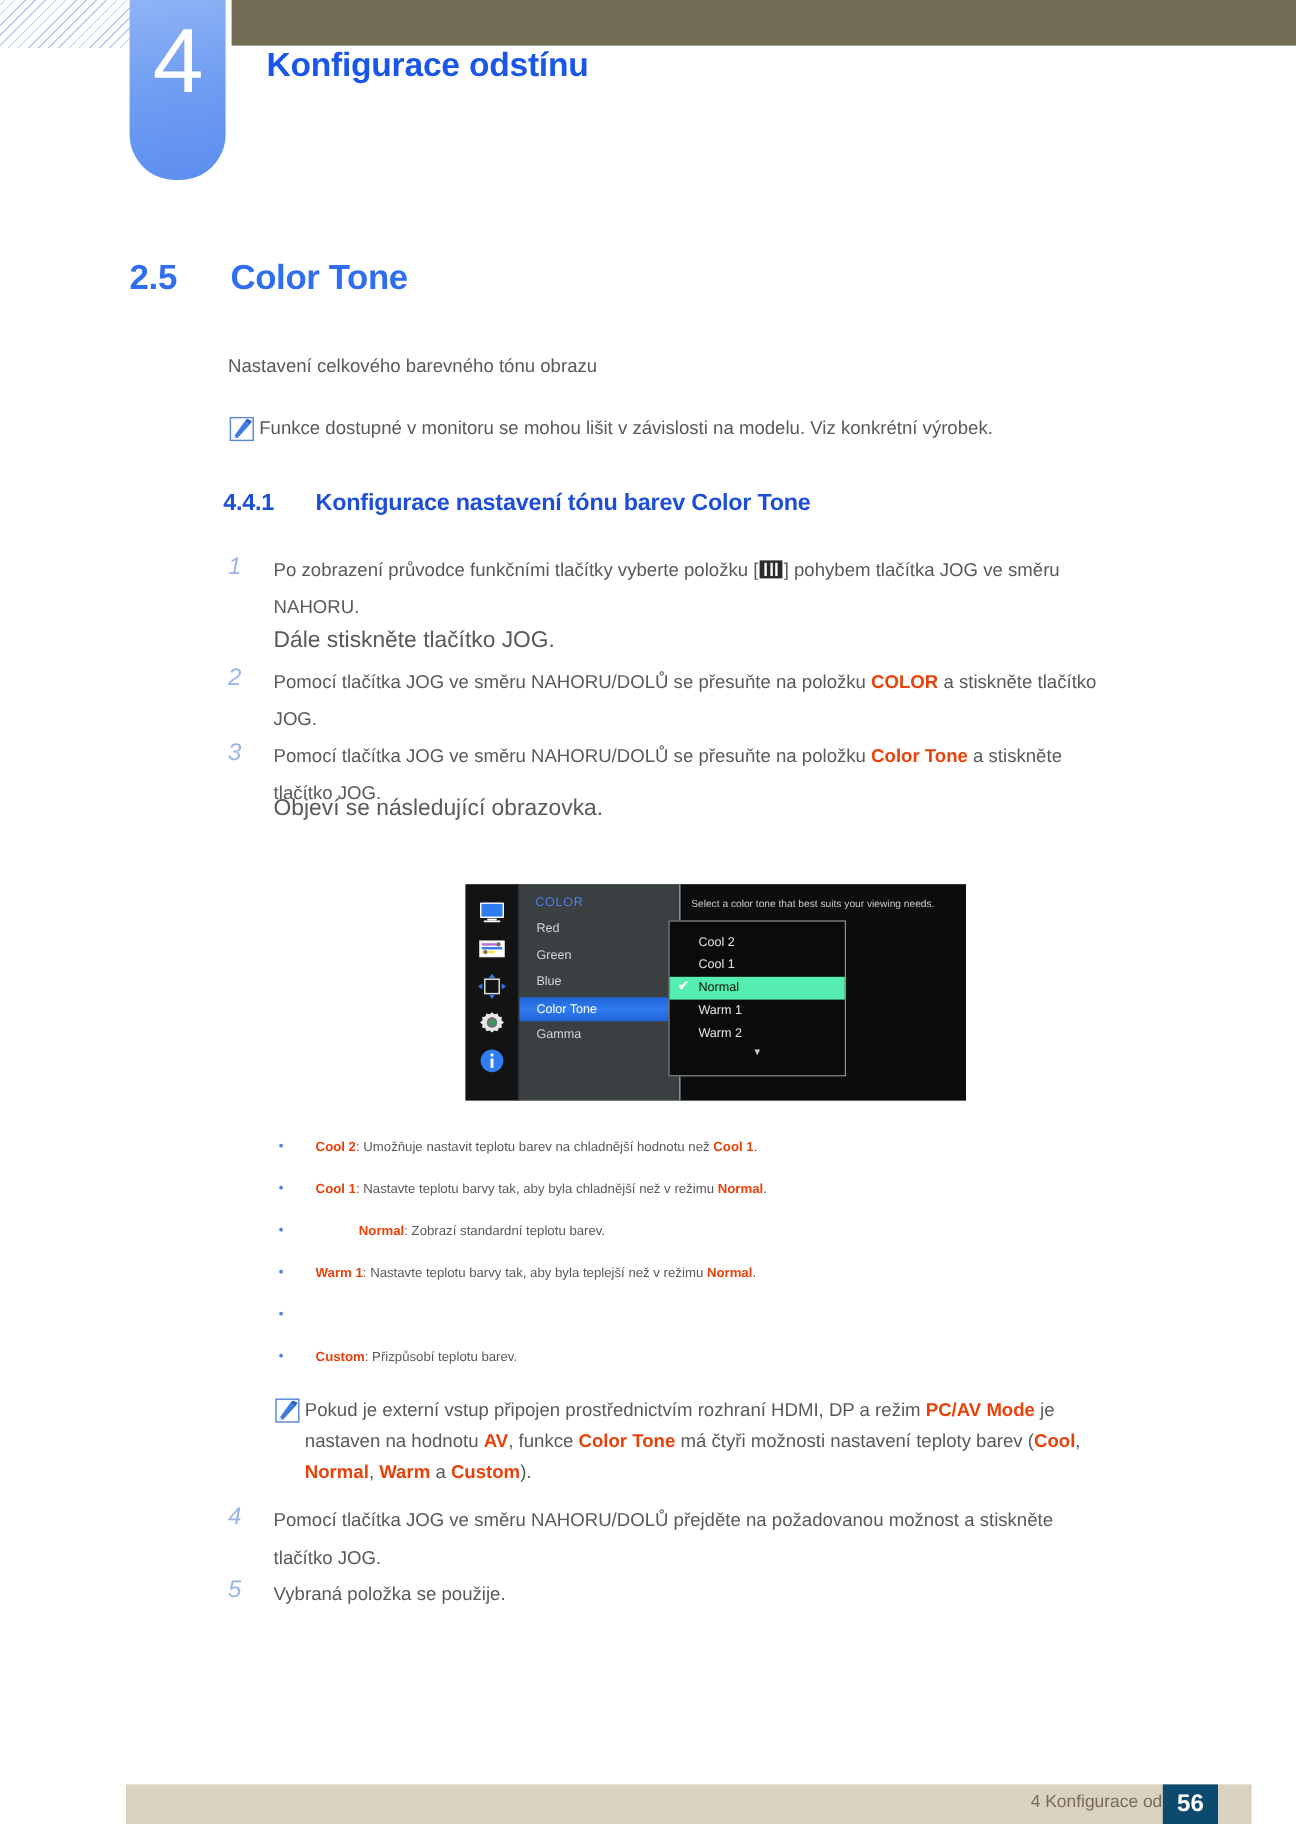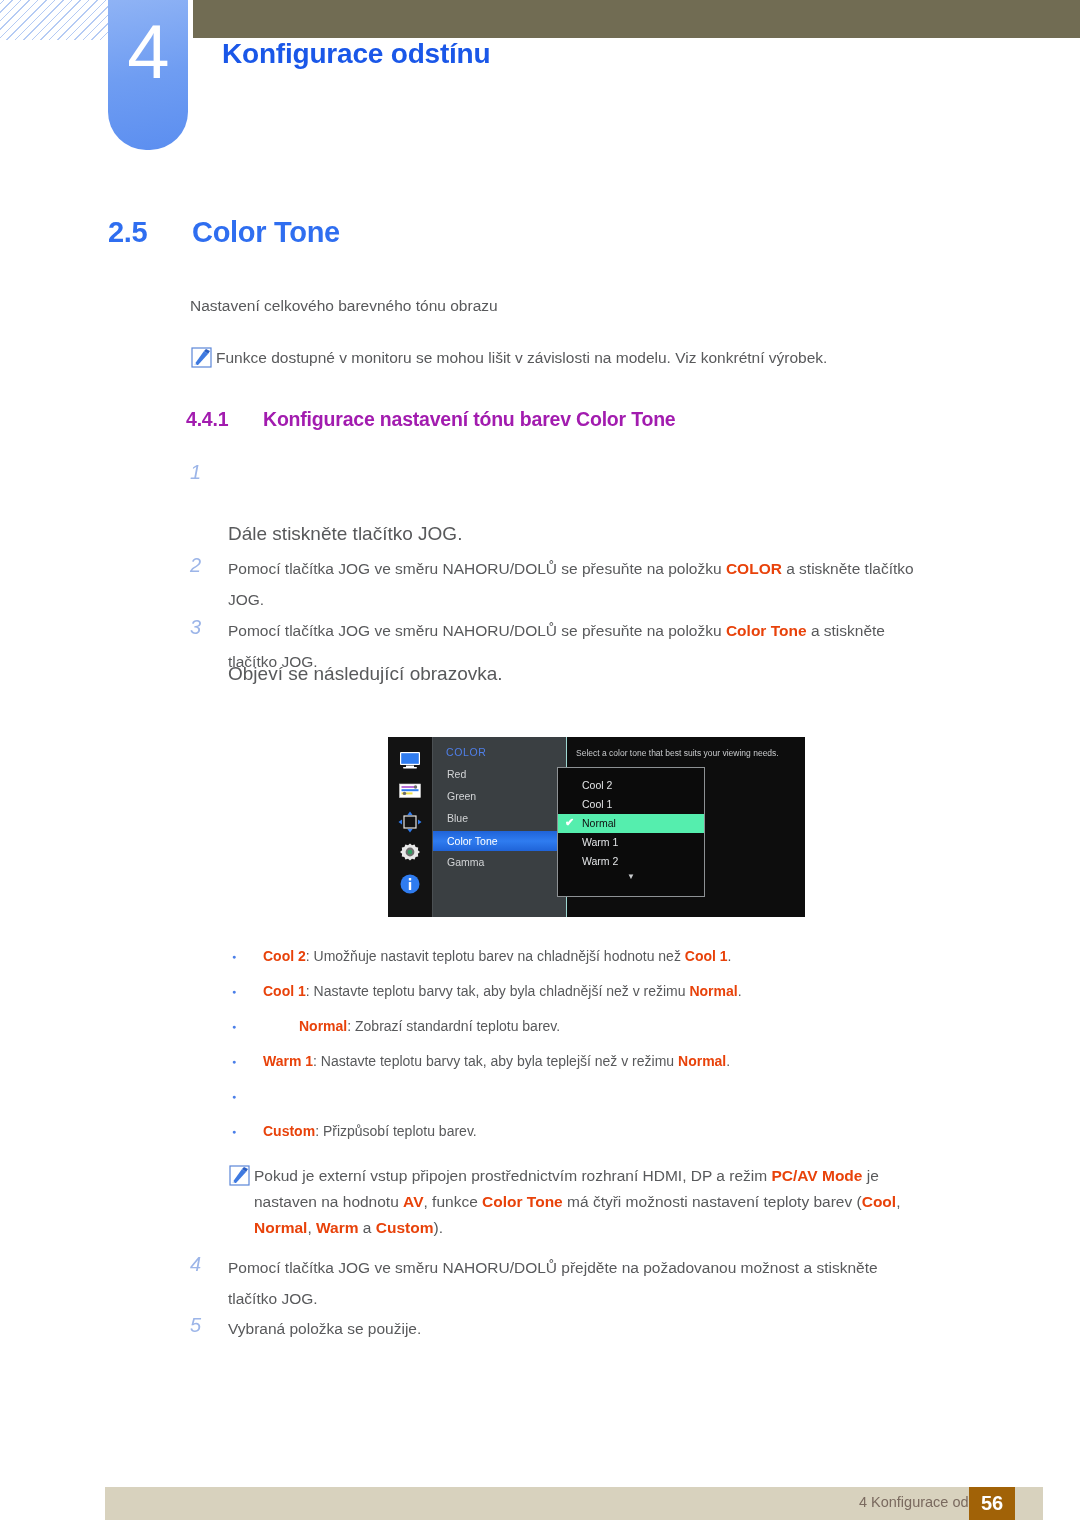--- a/index.html
+++ b/index.html
@@ -73,21 +73,21 @@
     color: #2f6ef0;
     letter-spacing: -0.3px;
   }
   .h2 .num { display: inline-block; width: 84px; }
 
   .h3 {
     position: absolute;
     left: 186px; top: 408px;
     font-size: 19.5px;
     font-weight: bold;
-    color: #a21caf;
+    color: #1d4ed8;
     letter-spacing: -0.2px;
   }
   .h3 .num { display: inline-block; width: 77px; }
 
   
   .intro {
     position: absolute;
     left: 190px; top: 297px;
     font-size: 15.5px;
     color: #58595b;
@@ -147,21 +147,21 @@
   .bullet-dot {
     flex: 0 0 35px;
     color: #4a7ee8;
     font-size: 15px;
     line-height: 22px;
     padding-left: 4px;
     box-sizing: border-box;
   }
   .bullet-dot::before { content: "\25CF"; font-size: 7px; vertical-align: middle; }
   .bullet-text {
-    font-size: 14px;
+    font-size: 11px;
     line-height: 22px;
     color: #58595b;
   }
 
   .hl { color: #e8420a; font-weight: bold; }
 
   
   .jog-glyph {
     display: inline-block;
     width: 19px; height: 15px;
@@ -291,21 +291,21 @@
   .footer-text {
     position: absolute;
     right: 80px; top: 1494px;
     font-size: 14.5px;
     color: #7a6a5f;
   }
   .footer-page {
     position: absolute;
     left: 969px; top: 1487px;
     width: 46px; height: 33px;
-    background: #a16207;
+    background: #0c4a6e;
     color: #ffffff;
     font-size: 20px;
     font-weight: bold;
     display: flex;
     align-items: center;
     justify-content: center;
   }
 </style>
 </head>
 <body>
@@ -334,20 +334,21 @@
   </span>
   <span class="note-text">Funkce dostupné v monitoru se mohou lišit v závislosti na modelu. Viz konkrétní výrobek.</span>
 </div>
 
 <div class="h3">
   <span class="num">4.4.1</span><span>Konfigurace nastavení tónu barev Color Tone</span>
 </div>
 
 <div class="step" style="left:190px; top:460px; width:800px;">
   <span class="step-num">1</span>
+  <span class="step-body"><span>Po zobrazení průvodce funkčními tlačítky vyberte položku [</span><span class="jog-glyph"><i></i><i></i><i></i></span><span>] pohybem tlačítka JOG ve směru</span><br><span>NAHORU.</span></span>
 </div>
 <div class="sub-line" style="top:518px;">Dále stiskněte tlačítko JOG.</div>
 
 <div class="step" style="left:190px; top:553px; width:820px;">
   <span class="step-num">2</span>
   <span class="step-body"><span>Pomocí tlačítka JOG ve směru NAHORU/DOLŮ se přesuňte na položku </span><span class="hl">COLOR</span><span> a stiskněte tlačítko</span><br><span>JOG.</span></span>
 </div>
 
 <div class="step" style="left:190px; top:615px; width:800px;">
   <span class="step-num">3</span>

